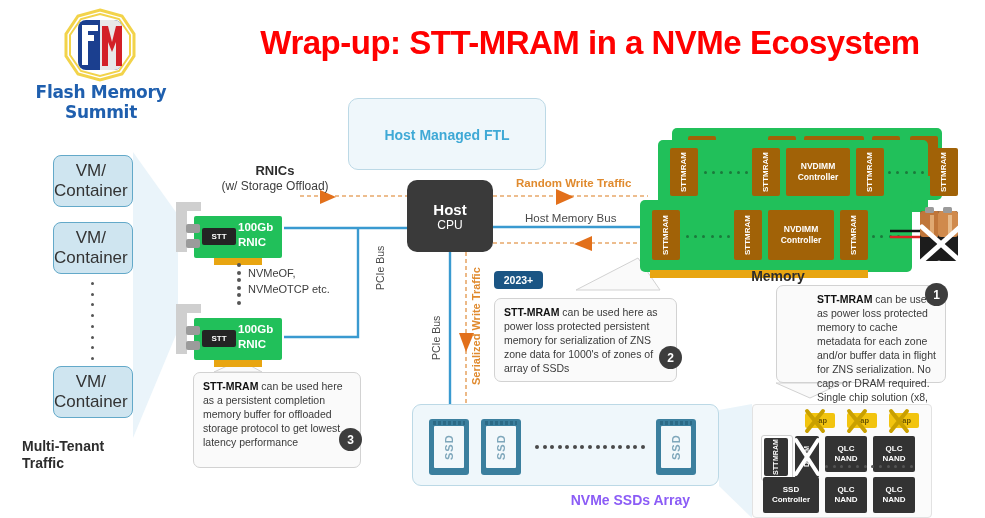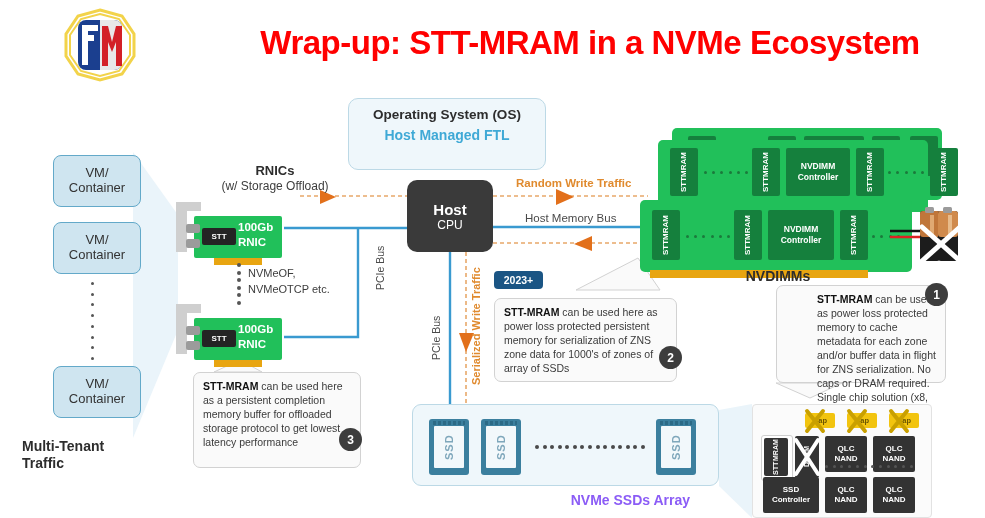--- a/index.html
+++ b/index.html
@@ -36,24 +36,24 @@
   #os-box{left:348px;top:98px;width:198px;height:72px;border-radius:10px;}
   #os-title{position:absolute;left:0;top:8px;width:100%;text-align:center;
     font-weight:bold;font-size:13.5px;color:#2d2d2d;}
   #os-sub{position:absolute;left:0;top:28px;width:100%;text-align:center;
     font-weight:bold;font-size:14px;color:#3fa9d6;}
   #os-sub2{position:absolute;left:0;top:45px;width:100%;text-align:center;
     font-size:9.5px;color:#4a4a4a;}
 
   
   .vmbox{
-    width:88px;height:52px;border-radius:8px;background:#cfe5f0;
+    width:80px;height:52px;border-radius:8px;background:#cfe5f0;
     border:1px solid #63a9c9;box-sizing:border-box;
-    display:flex;align-items:center;justify-content:center;
-    text-align:center;font-size:13px;color:#333;line-height:1.15;
+    display:flex;align-items:center;
+    text-align:center;font-size:17px;color:#333;line-height:1.15;
   }
   #vm1{left:53px;top:155px;}
   #vm2{left:53px;top:222px;}
   #vm3{left:53px;top:366px;}
   .vdots{position:absolute;left:90px;width:4px;display:flex;flex-direction:column;
     justify-content:space-between;align-items:center;}
   .vdots i{display:block;width:3px;height:3px;background:#555;border-radius:50%;}
   #vm-dots{top:282px;height:78px;}
   #mt-label{left:22px;top:438px;width:142px;
      font-weight:bold;font-size:14px;color:#2d2d2d;line-height:1.2;}
@@ -110,21 +110,21 @@
   #callout3{left:193px;top:372px;width:168px;height:96px;}
   #cnum3{left:339px;top:428px;}
   #callout2{left:494px;top:298px;width:183px;height:84px;}
   #cnum2{left:659px;top:346px;}
   #callout1{left:776px;top:285px;width:170px;height:98px;padding-left:40px;}
   #cnum1{left:925px;top:283px;}
 
   
   .dimm{position:absolute;width:270px;height:72px;background:#21c05a;border-radius:5px;}
   .dimm .gold{position:absolute;left:10px;bottom:-6px;width:218px;height:8px;background:#e8a511;}
-  .chip{position:absolute;background:#15803d;border-radius:2px;color:#fff;
+  .chip{position:absolute;background:#a16207;border-radius:2px;color:#fff;
      display:flex;align-items:center;justify-content:center;text-align:center;}
   .chip.v{writing-mode:vertical-rl;transform:rotate(180deg);font-size:8px;font-weight:bold;line-height:1.15;}
   .chip.h{font-size:8.5px;font-weight:bold;line-height:1.25;}
   .ddots{position:absolute;height:4px;display:flex;justify-content:space-between;align-items:center;}
   .ddots i{display:block;width:3px;height:3px;background:#1b7a3c;border-radius:50%;}
   #dimm-back2{left:672px;top:128px;opacity:1;}
   #dimm-back1{left:658px;top:140px;}
   #dimm-front{left:640px;top:200px;}
   #nvdimm-label{left:688px;top:268px;width:180px;text-align:center;font-weight:bold;font-size:14px;color:#2d2d2d;}
 
@@ -169,20 +169,21 @@
   <svg id="fms-mark" viewBox="0 0 80 74">
     <polygon points="40,2 62,8 74,26 74,48 62,66 40,72 18,66 6,48 6,26 18,8" fill="none" stroke="#f2d34a" stroke-width="3"></polygon>
     <polygon points="40,6 59,11 70,27 70,47 59,63 40,68 21,63 10,47 10,27 21,11" fill="none" stroke="#f2d34a" stroke-width="2"></polygon>
     <rect x="18" y="12" width="44" height="50" rx="8" fill="#1b3f8f"></rect>
     <path d="M40 12 h14 a8 8 0 0 1 8 8 v34 a8 8 0 0 1 -8 8 h-14 z" fill="#e8e8e8"></path>
     <rect x="22" y="17" width="16" height="6" fill="#ffffff"></rect>
     <rect x="22" y="27" width="12" height="6" fill="#ffffff"></rect>
     <rect x="22" y="23" width="6" height="34" fill="#ffffff"></rect>
     <polygon points="42,18 48,18 52,34 56,18 62,18 62,58 56,58 56,34 52,44 48,34 48,58 42,58" fill="#d32027"></polygon>
   </svg>
+  <div class="fms-text">Flash Memory Summit</div>
 </div>
 
 <div class="abs" id="slide-title">Wrap-up: STT-MRAM in a NVMe Ecosystem</div>
 
 <svg class="abs" style="left:0;top:0;width:985px;height:518px;">
 
   <polygon points="133,152 178,215 178,330 133,438" fill="#eaf4fa"></polygon>
 
   <path d="M284,228 H358" stroke="#3a9ad0" stroke-width="2.4" fill="none"></path>
   <path d="M358,228 V337 H284" stroke="#3a9ad0" stroke-width="2.4" fill="none"></path>
@@ -205,21 +206,20 @@
   <polygon points="459,333 474,333 466,352" fill="#e2701b"></polygon>
 
   <polygon points="240,360 262,372 214,372" fill="#fafafa" stroke="#d2d2d2" stroke-width="1"></polygon>
   <polygon points="638,258 660,290 576,290" fill="#fafafa" stroke="#d2d2d2" stroke-width="1"></polygon>
   <polygon points="810,398 776,383 842,383" fill="#fafafa" stroke="#d2d2d2" stroke-width="1"></polygon>
 
   <polygon points="719,410 752,404 752,518 719,486" fill="#eaf4fa"></polygon>
 </svg>
 
 <div class="abs lightbox" id="os-box">
-  <div id="os-title">Operating System (OS)</div>
   <div id="os-sub">Host Managed FTL</div>
 </div>
 
 <div class="abs vmbox" id="vm1">
   <span><span>VM/</span><br>
   <span>Container</span></span>
 </div>
 <div class="abs vmbox" id="vm2">
   <span><span>VM/</span><br>
   <span>Container</span></span>
@@ -390,21 +390,21 @@
   </div>
   <div class="ddots" style="left:232px;top:34px;width:28px;">
     <i></i>
       <i></i>
       <i></i>
       <i></i>
   </div>
   <div class="gold"></div>
 </div>
 
-<div class="abs" id="nvdimm-label">NVDIMMs</div>
+<div class="abs" id="nvdimm-label">Memory</div>
 
 <svg class="abs" id="bat-wires" viewBox="0 0 30 12">
   <path d="M0,3 H30" stroke="#111" stroke-width="2.5"></path>
   <path d="M0,9 H30" stroke="#d22" stroke-width="2.5"></path>
 </svg>
 <svg class="abs" id="battery" viewBox="0 0 56 60">
   <rect x="4" y="6" width="20" height="50" rx="3" fill="#1c1c1c"></rect>
   <rect x="4" y="6" width="20" height="26" rx="3" fill="#c0763a"></rect>
   <rect x="9" y="2" width="9" height="6" rx="1.5" fill="#9b9b9b"></rect>
   <rect x="22" y="6" width="20" height="50" rx="3" fill="#1c1c1c"></rect>

